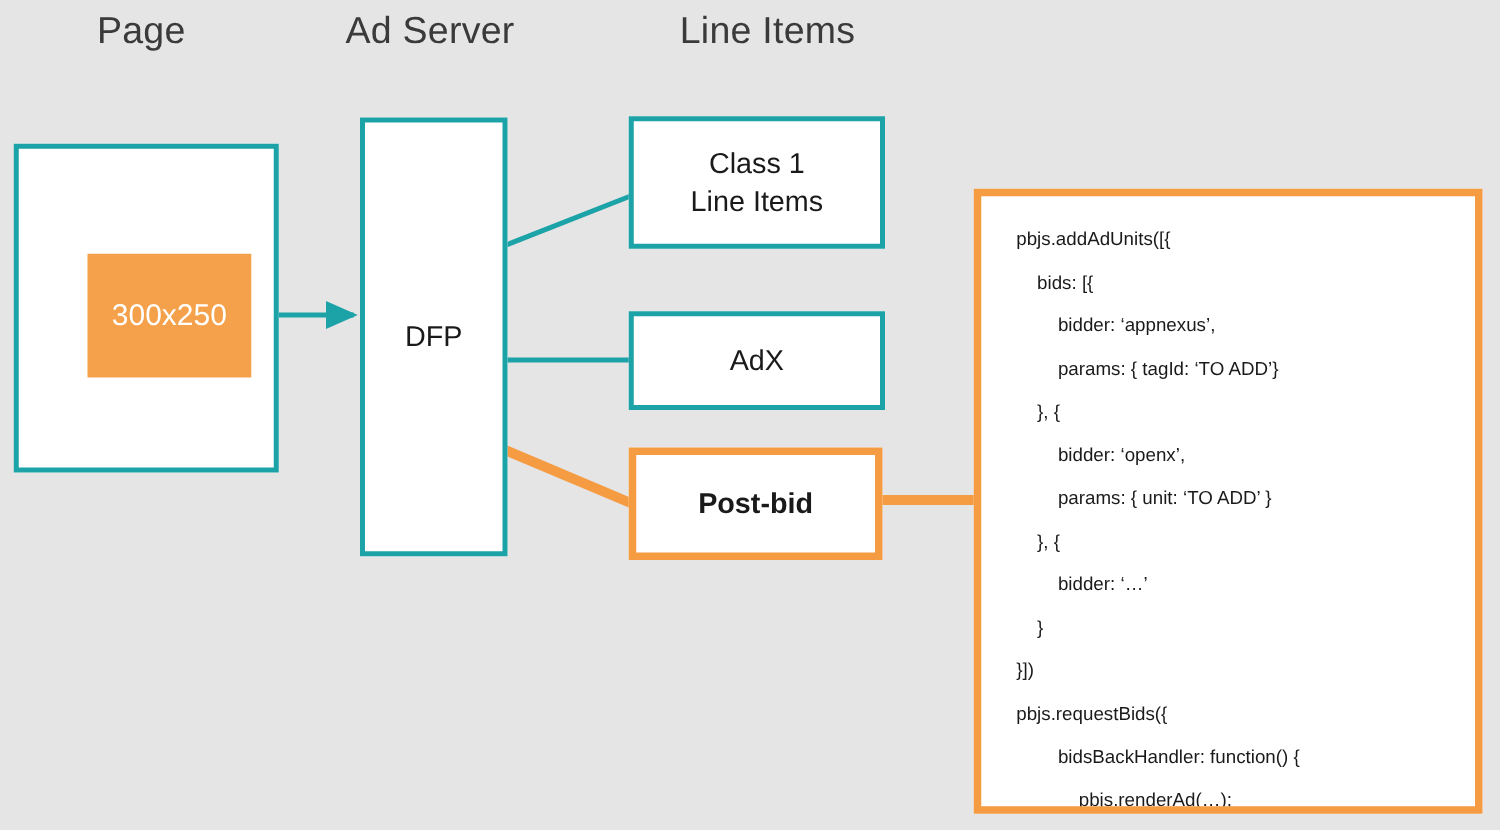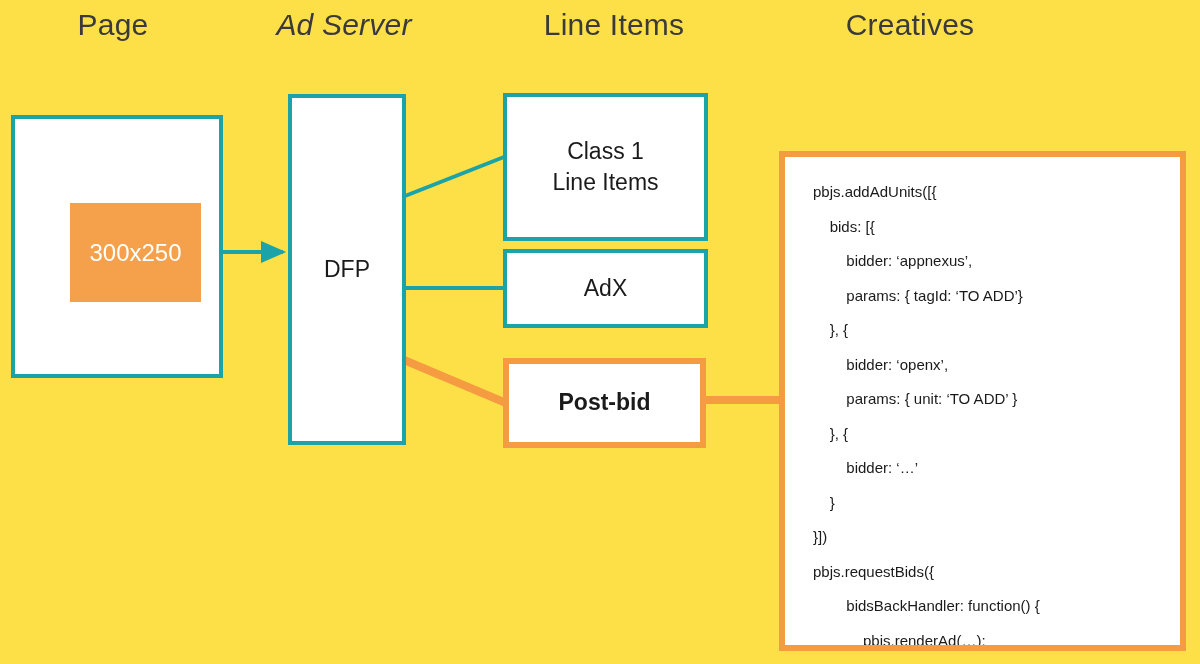--- a/index.html
+++ b/index.html
@@ -8,21 +8,21 @@
     background: #ffffff;
   }
   body {
     font-family: "Liberation Sans", sans-serif;
     -webkit-font-smoothing: antialiased;
   }
   #canvas {
     position: relative;
     width: 1200px;
     height: 664px;
-    background: #fde047;
+    background: #e5e5e5;
     overflow: hidden;
   }
 
   
   .col-header {
     position: absolute;
     font-size: 30px;
     color: #3a3a3a;
     font-weight: 400;
     white-space: nowrap;
@@ -52,21 +52,21 @@
   }
   .box-teal {
     border: 4px solid #1CA3A8;
   }
   .box-orange {
     border: 6px solid #F59B42;
   }
 
   .page-box   { left: 11px;  top: 115px; width: 212px; height: 263px; }
   .dfp-box    { left: 288px; top: 94px;  width: 118px; height: 351px; text-align: center; }
-  .class1-box { left: 503px; top: 93px;  width: 205px; height: 148px; }
+  .class1-box { left: 503px; top: 93px;  width: 205px; height: 106px; }
   .adx-box    { left: 503px; top: 249px; width: 205px; height: 79px;  }
   .postbid-box{ left: 503px; top: 358px; width: 203px; height: 90px;  }
 
   .box-label {
     font-size: 23px;
     color: #1a1a1a;
     line-height: 1.35;
     font-weight: 400;
   }
   .box-label.bold { font-weight: bold; font-size: 23px; }
@@ -114,23 +114,22 @@
   }
   .code-line { white-space: pre; }
   .code-line b { font-weight: normal; }
 </style>
 </head>
 <body>
 
 <div id="canvas">
 
   <div class="col-header" style="left:13px; top:8px; width:200px;">Page</div>
-  <div class="col-header" style="left:244px; top:8px; width:200px;font-style:italic;">Ad Server</div>
+  <div class="col-header" style="left:244px; top:8px; width:200px;">Ad Server</div>
   <div class="col-header" style="left:514px; top:8px; width:200px;">Line Items</div>
-  <div class="col-header" style="left:810px; top:8px; width:200px;">Creatives</div>
 
   <svg id="links" viewBox="0 0 1200 664" xmlns="http://www.w3.org/2000/svg">
     <defs>
       <marker id="arrowTeal" markerWidth="7" markerHeight="7" refX="5.6" refY="3" orient="auto" markerUnits="strokeWidth">
         <path d="M0,0.2 L6.4,3 L0,5.8 Z" fill="#1CA3A8"></path>
       </marker>
     </defs>
 
     <line x1="201" y1="252" x2="283" y2="252" stroke="#1CA3A8" stroke-width="4" marker-end="url(#arrowTeal)"></line>
 

